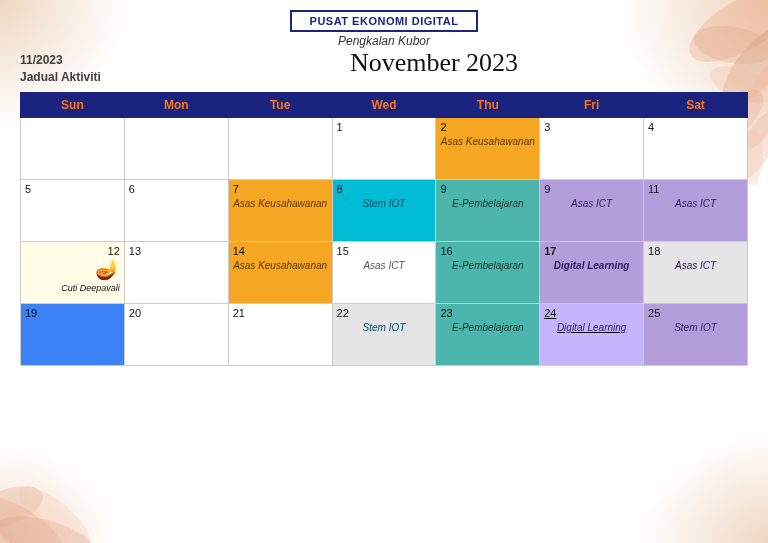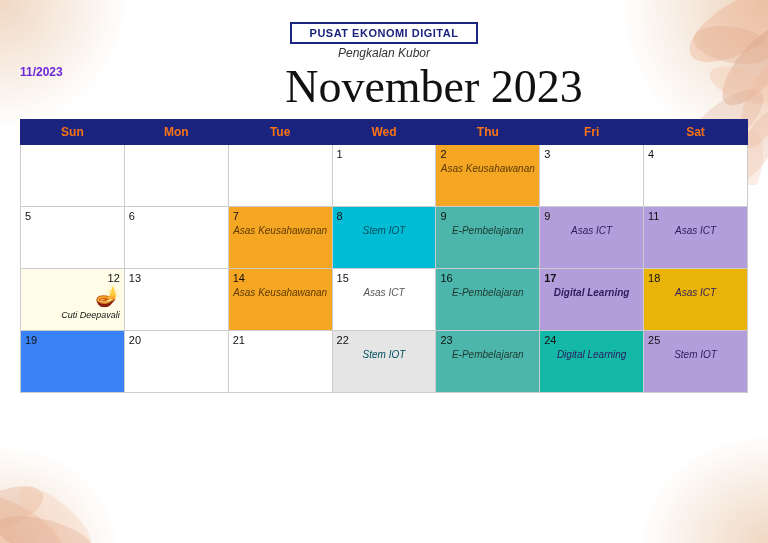--- a/index.html
+++ b/index.html
@@ -39,21 +39,20 @@
       bottom: 0; right: 0;
       width: 130px; height: 110px;
       background: radial-gradient(ellipse at bottom right, rgba(210,140,80,0.35) 0%, transparent 70%);
       pointer-events: none;
     }
 
     .page-content {
       position: relative;
       z-index: 1;
       padding: 10px 20px 10px 20px;
-      margin-top: 12px;
     }
 
     
     .header-box {
       text-align: center;
       margin-bottom: 2px;
     }
     .header-title-box {
       display: inline-block;
       border: 2.5px solid #1a237e;
@@ -74,26 +73,26 @@
     
     .title-area {
       display: flex;
       align-items: flex-start;
       margin-bottom: 6px;
       margin-top: 4px;
     }
     .title-left {
       font-size: 12px;
       font-weight: bold;
-      color: #6d28d9;
+      color: #404040;
       min-width: 100px;
       line-height: 1.4;
     }
     .title-main {
-      font-size: 46px;
+      font-size: 26px;
       color: #111;
       flex: 1;
       text-align: center;
       font-family: Georgia, serif;
       font-weight: normal;
       margin-top: -4px;
     }
 
     
     .calendar-table {
@@ -180,20 +179,21 @@
 <div class="page-content">
 
   <div class="header-box">
     <div class="header-title-box">PUSAT EKONOMI DIGITAL</div>
     <div class="header-subtitle">Pengkalan Kubor</div>
   </div>
 
   <div class="title-area">
     <div class="title-left">
       <div>11/2023</div>
+      <div>Jadual Aktiviti</div>
     </div>
     <div class="title-main">November 2023</div>
   </div>
 
   <table class="calendar-table">
     <thead>
       <tr>
 
       <th>Sun</th>
           <th>Mon</th>
@@ -266,21 +266,21 @@
             <div class="day-event" style="color: rgb(85, 85, 85);">Asas ICT</div>
           </td>
           <td style="background-color: rgb(77, 182, 172);">
             <span class="day-num">16</span>
             <div class="day-event" style="color: rgb(27, 58, 45);">E-Pembelajaran</div>
           </td>
           <td style="background-color: rgb(179, 157, 219); font-weight: bold;">
             <span class="day-num">17</span>
             <div class="day-event" style="color: rgb(45, 27, 94);">Digital Learning</div>
           </td>
-          <td style="background-color: #eab308;">
+          <td style="background-color: #e5e5e5;">
             <span class="day-num">18</span>
             <div class="day-event" style="color: rgb(45, 27, 94);">Asas ICT</div>
           </td>
         </tr>
         <tr>
           <td style="background-color: #3b82f6;">
             <span class="day-num">19</span>
           </td>
           <td style="background-color: rgb(255, 255, 255);">
             <span class="day-num">20</span>
@@ -289,21 +289,21 @@
             <span class="day-num">21</span>
           </td>
           <td style="background-color: #e5e5e5;">
             <span class="day-num">22</span>
             <div class="day-event" style="color: rgb(0, 77, 96);">Stem IOT</div>
           </td>
           <td style="background-color: rgb(77, 182, 172);">
             <span class="day-num">23</span>
             <div class="day-event" style="color: rgb(27, 58, 45);">E-Pembelajaran</div>
           </td>
-          <td style="background-color: #14b8a6;">
+          <td style="background-color: #c4b5fd; text-decoration: underline;">
             <span class="day-num">24</span>
             <div class="day-event" style="color: rgb(45, 27, 94);">Digital Learning</div>
           </td>
           <td style="background-color: rgb(179, 157, 219);">
             <span class="day-num">25</span>
             <div class="day-event" style="color: rgb(45, 27, 94);">Stem IOT</div>
           </td>
         </tr>
       </tbody>
   </table>

